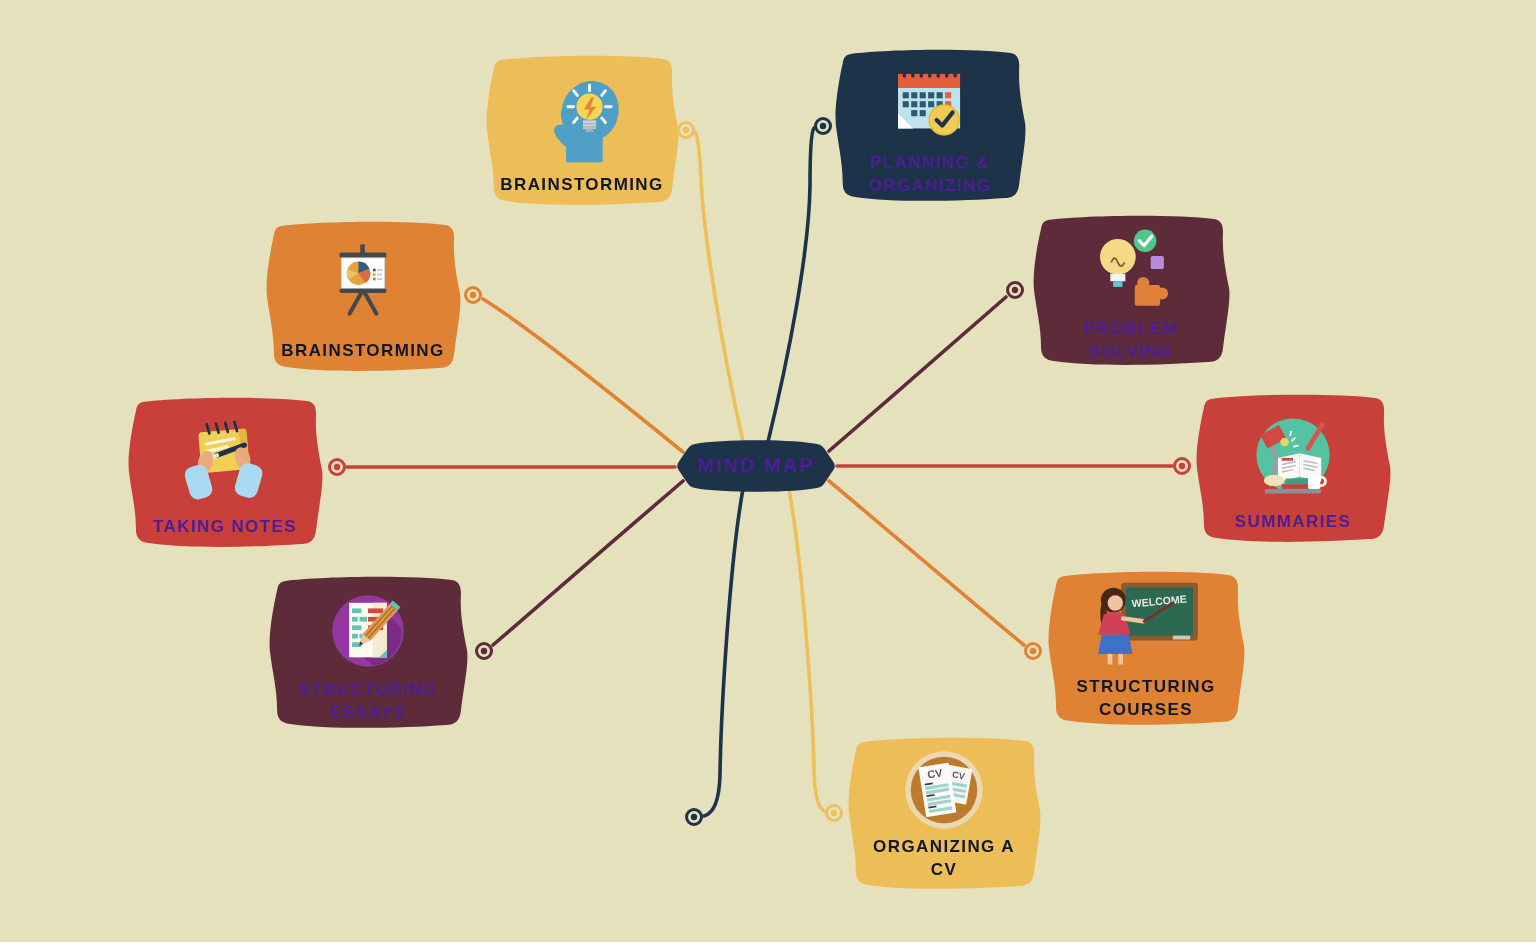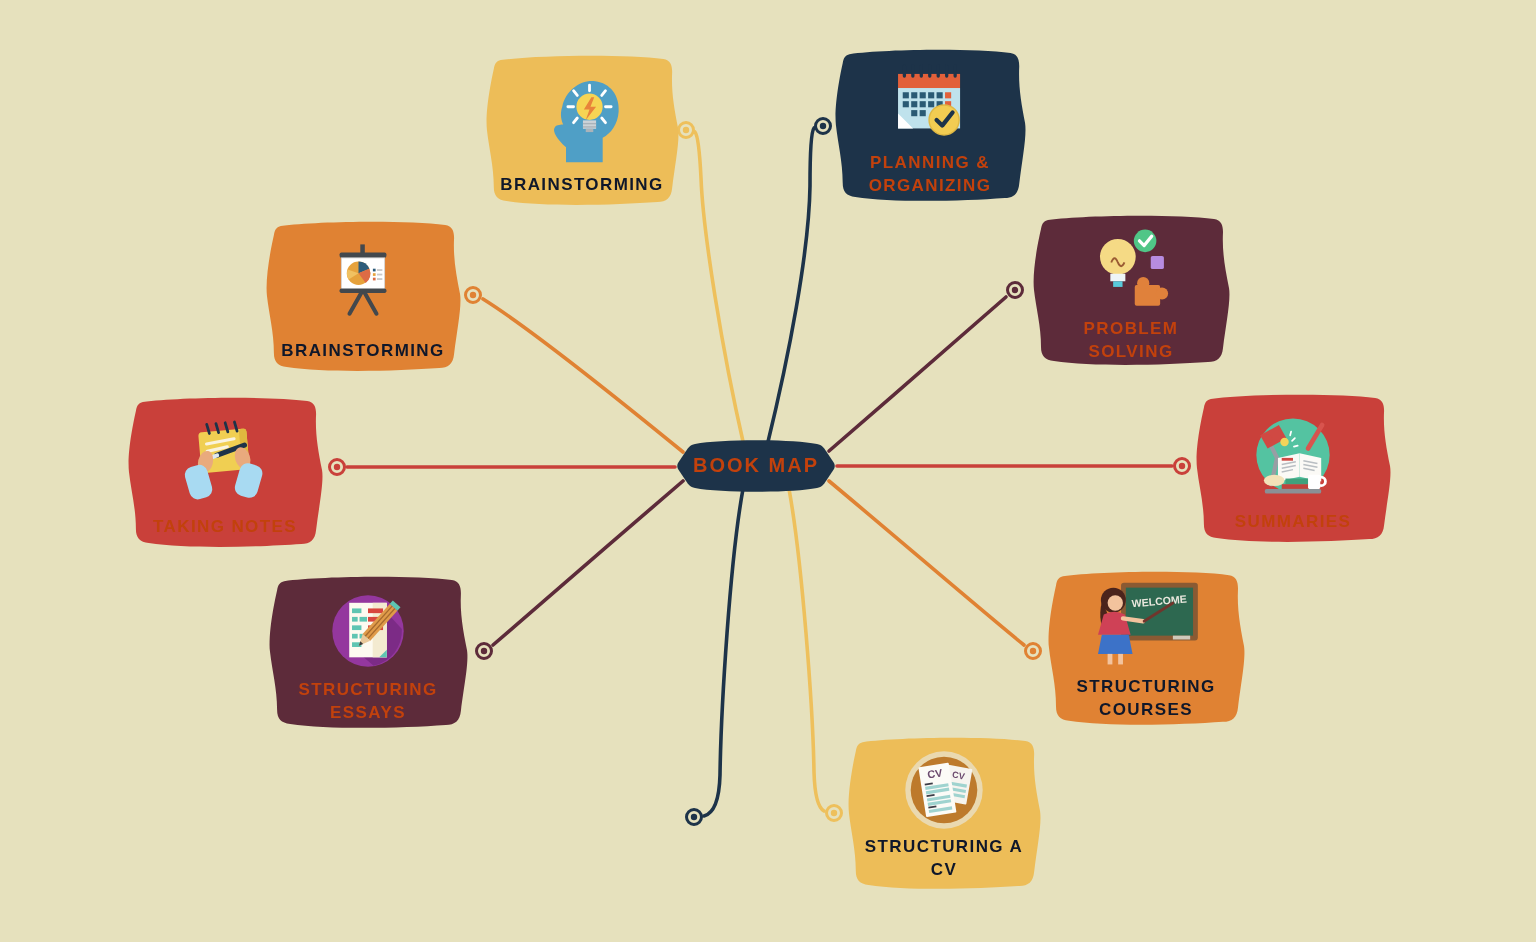--- a/index.html
+++ b/index.html
@@ -12,21 +12,21 @@
   .node .blob{position:absolute;left:0;top:0;width:100%;height:100%;}
   .node .content{position:relative;width:100%;height:100%;box-sizing:border-box;
                  display:flex;flex-direction:column;align-items:center;justify-content:space-between;
                  padding:13px 8px 14px;}
   .iconwrap{flex:1;display:flex;align-items:center;justify-content:center;}
   .icon{width:102px;height:94px;}
   .icon.wide{width:128px;height:96px;}
   .icon.small{width:94px;height:90px;}
   .label{font-weight:700;font-size:17px;letter-spacing:1.4px;text-align:center;
          white-space:pre-line;line-height:1.38;}
-  .on-dark{color:#c2410c;}
+  .on-dark{color:#4c1d95;}
   .on-light{color:#0f172a;}
   .center-node{position:absolute;left:676px;top:437px;width:160px;height:58px;z-index:3;
                display:flex;align-items:center;justify-content:center;}
   .center-node .label{font-size:20px;letter-spacing:2px;white-space:nowrap;}
   .n0{left:484px;top:50px;width:196px;height:160px;}
   .n1{left:833px;top:44px;width:194px;height:162px;}
   .n2{left:1031px;top:210px;width:200px;height:160px;}
   .n3{left:1194px;top:389px;width:198px;height:158px;}
   .n4{left:1046px;top:566px;width:200px;height:164px;}
   .n5{left:846px;top:732px;width:196px;height:162px;}
@@ -291,21 +291,21 @@
             <g fill="#9fd3cf">
               <rect x="30" y="44.5" width="26" height="3.5"></rect>
                 <rect x="30" y="49.5" width="26" height="3.5"></rect>
               <rect x="30" y="57.5" width="26" height="3.5"></rect>
                 <rect x="30" y="62.5" width="26" height="3.5"></rect>
               <rect x="30" y="70.5" width="26" height="3.5"></rect>
             </g>
           </g>
         </svg>
       </div>
-      <div class="label on-light">STRUCTURING A
+      <div class="label on-light">ORGANIZING A
 CV</div>
     </div>
   </div>
 
 
   <div class="node n7">
     <svg class="blob" viewBox="0 0 200 160" preserveAspectRatio="none">
       <path d="M17 10 C55 5 145 4 183 9 C190 10 192 15 192 22 C191 42 194 58 198 78 C200 90 195 114 192 138 C191 148 186 152 177 152 C135 155 62 157 23 151 C14 150 10 146 10 137 C10 116 5 98 3 80 C1 62 7 32 10 19 C11 13 13 11 17 10 Z" fill="#5d2b3a"></path>
     </svg>
     <div class="content">
@@ -408,17 +408,17 @@
         </svg>
       </div>
       <div class="label on-light">BRAINSTORMING</div>
     </div>
   </div>
 
   <div class="center-node">
     <svg class="blob" style="position:absolute;inset:0;width:100%;height:100%;" viewBox="0 0 160 58" preserveAspectRatio="none">
       <path d="M19 7 C45 2 115 2 141 7 C146 8 148 11 150 14 L158 26 C159 28 159 30 158 32 L150 44 C148 47 146 50 141 51 C115 56 45 56 19 51 C14 50 12 47 10 44 L2 32 C1 30 1 28 2 26 L10 14 C12 11 14 8 19 7 Z" fill="#1d3349"></path>
     </svg>
-    <div class="label on-dark" style="position:relative;">BOOK MAP</div>
+    <div class="label on-dark" style="position:relative;">MIND MAP</div>
   </div>
 
   <div class="bottom-strip"></div>
 </div>
 
 </body></html>

